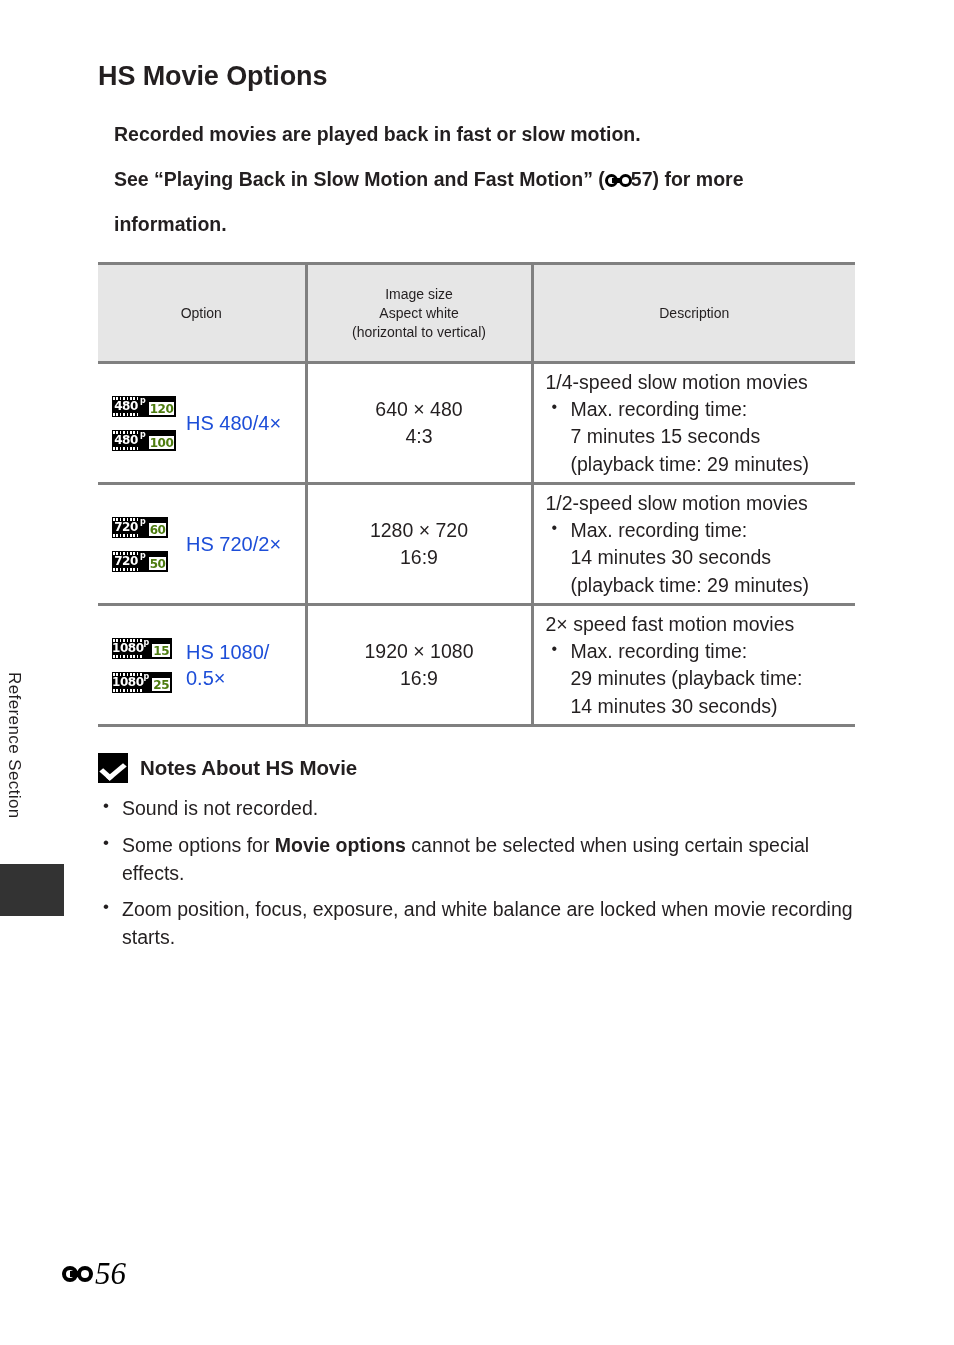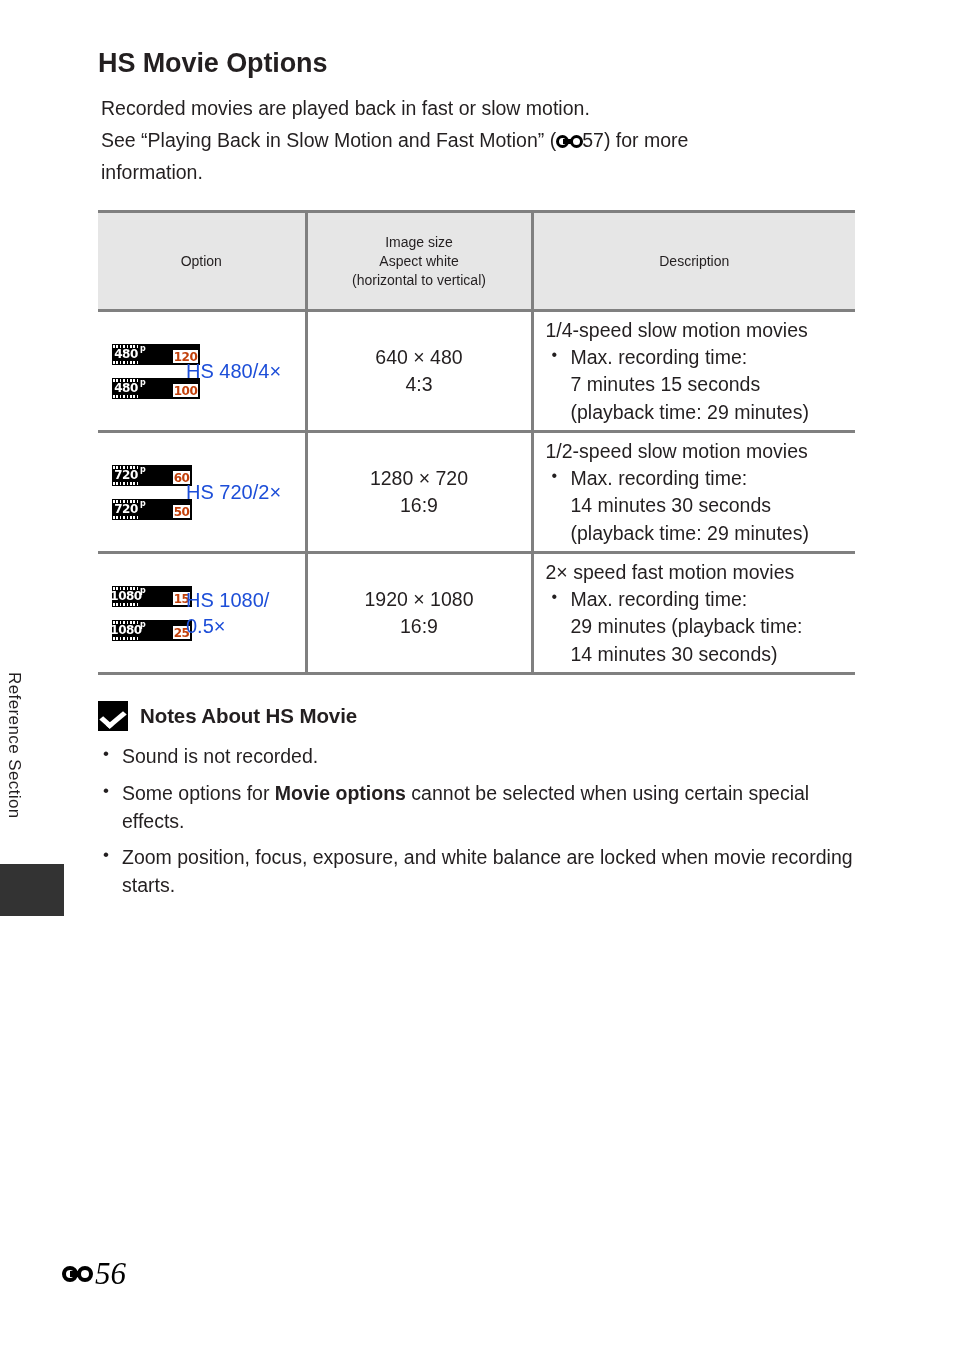--- a/index.html
+++ b/index.html
@@ -45,32 +45,32 @@
     left: 98px;
     top: 0;
     width: 760px;
   }
 
   h1.page-title {
     font-size: 27px;
     font-weight: bold;
     letter-spacing: -0.1px;
     margin: 0;
-    padding: 47px 0 0 0;
+    padding: 60px 0 0 0;
     line-height: 1.2;
   }
 
   .intro {
     margin: 0;
     padding: 12px 0 0 0;
     font-size: 19.5px;
     line-height: 1.47;
     color: #231f20;
   }
-  .intro p { margin: 3px; }
+  .intro p { margin: 16px; font-weight: bold; }
 
   
   .esym {
     display: inline-block;
     position: relative;
     width: 25px;
     height: 13px;
     vertical-align: -1px;
     margin: 0 0px 0 1px;
   }
@@ -208,28 +208,27 @@
     background: #000;
     color: #fff;
     display: flex;
     align-items: flex-end;
     justify-content: center;
     padding: 0 1px 1px 1px;
   }
   .film-rate span {
     display: inline-block;
     background: #fff;
-    color: #c2410c;
+    color: #4d7c0f;
     font-size: 12px;
     font-weight: bold;
     line-height: 12px;
     padding: 1px 1px 0 1px;
     border: 1px solid #000;
     letter-spacing: -0.5px;
-    margin-left: 24px;
   }
 
   
   .size-cell {
     text-align: center;
     line-height: 1.42;
     font-size: 19.5px;
   }
 
   

